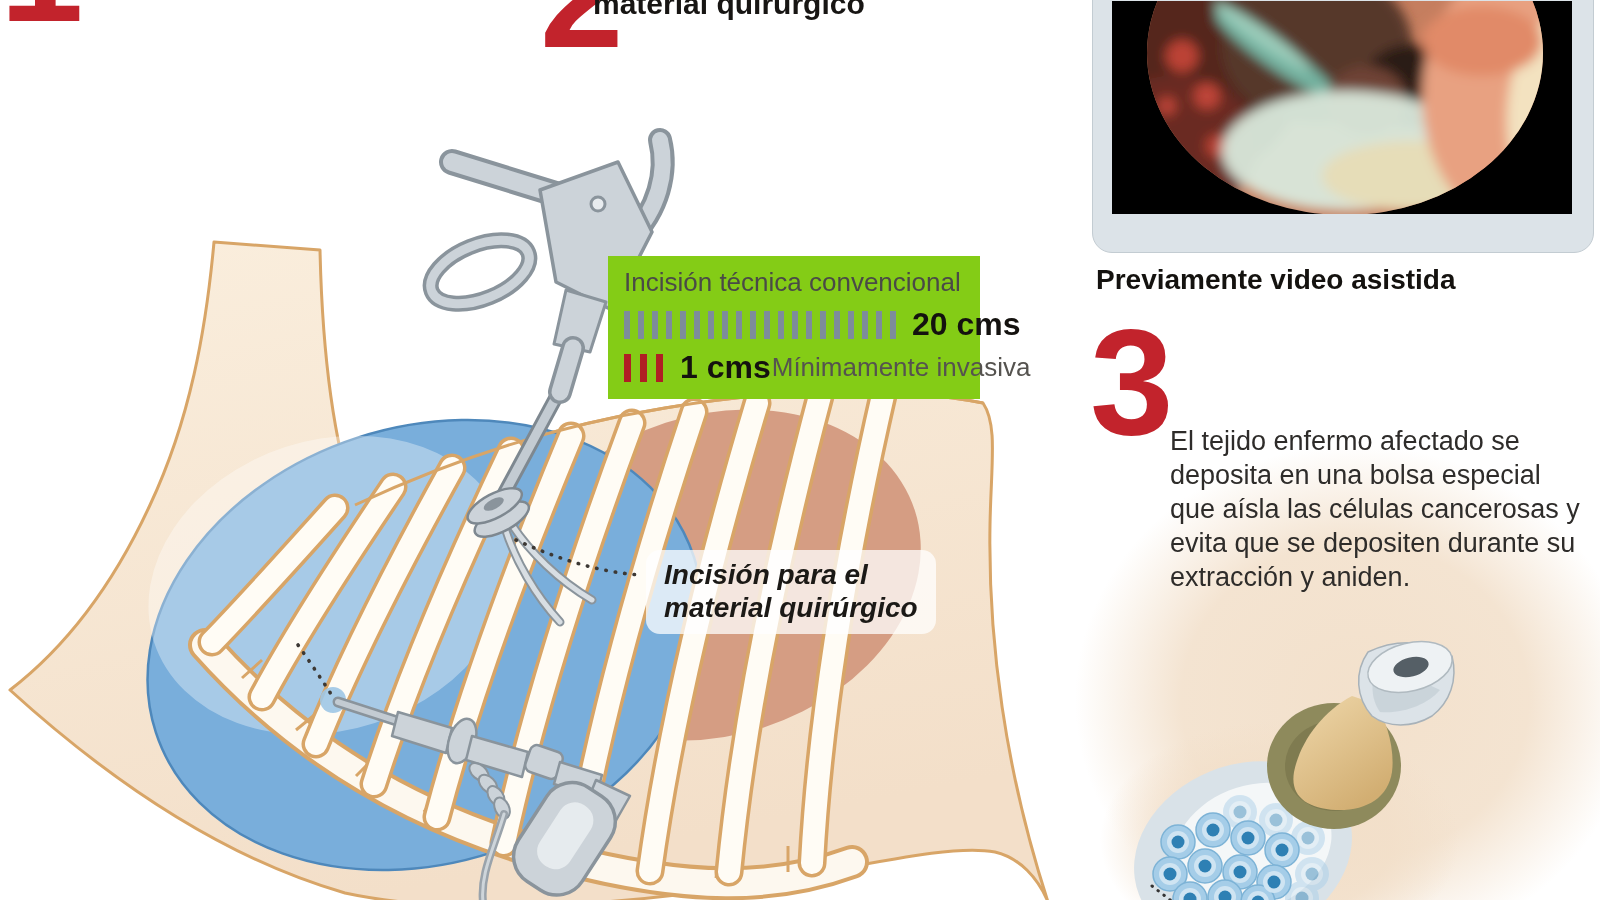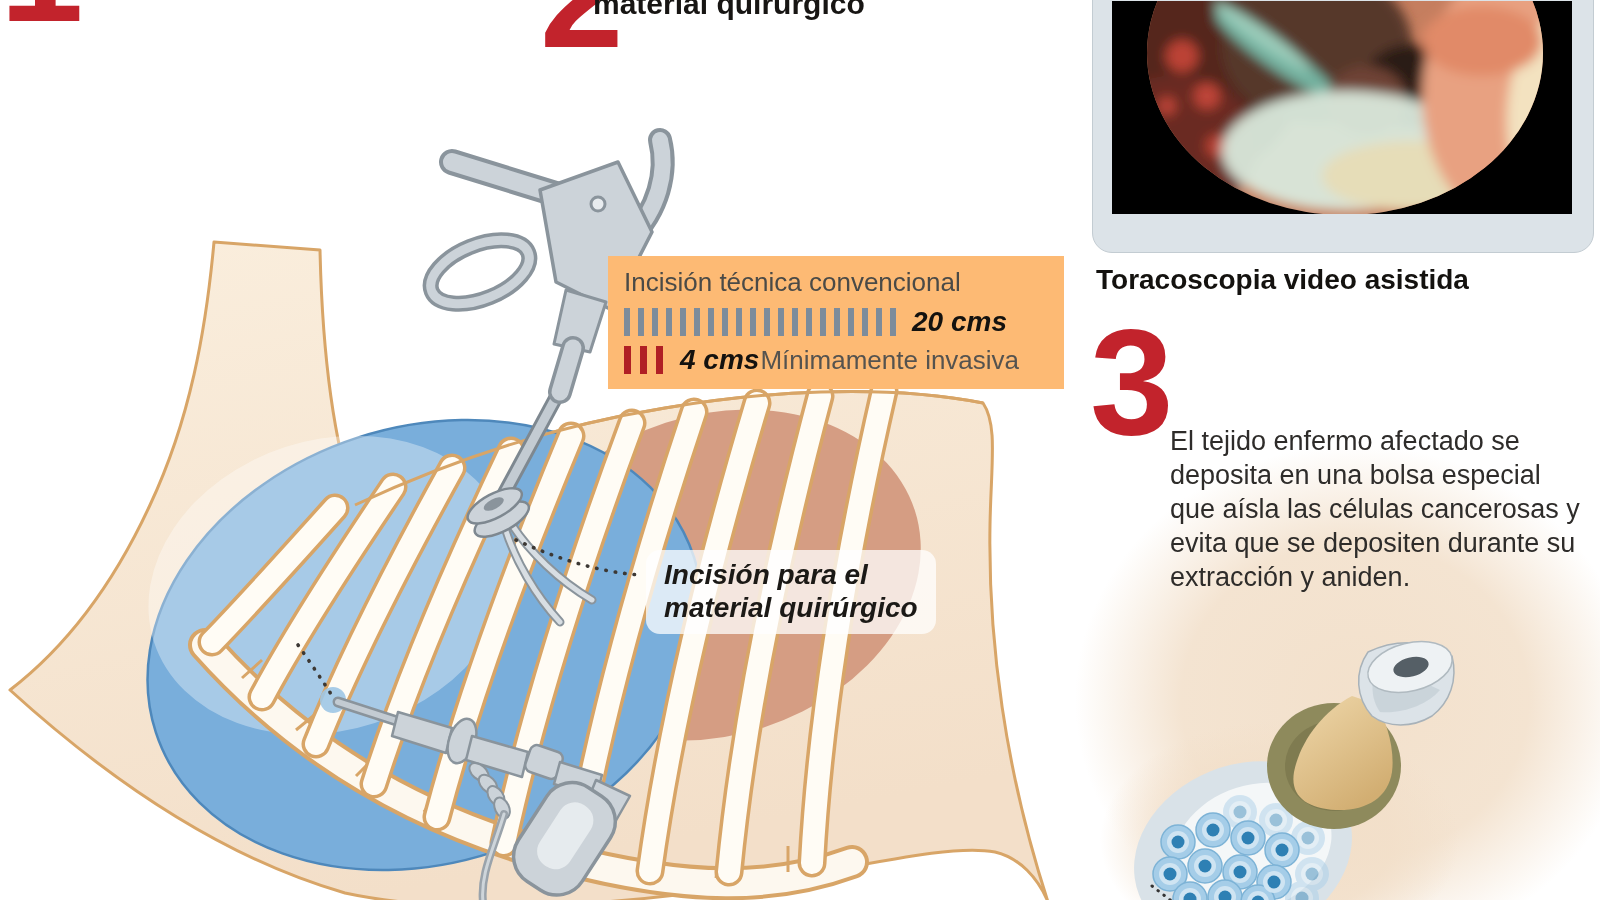--- a/index.html
+++ b/index.html
@@ -12,29 +12,29 @@
   .stepnum{
     position:absolute;z-index:2;color:var(--accent-red,#c2232c);
     font-size:150px;line-height:115px;font-weight:bold;letter-spacing:-4px;
   }
   .step-title{font-weight:bold;font-size:30px;line-height:36px;color:#171513;}
   .step-body{font-size:27px;line-height:33px;color:#2e2c2a;}
   .preline{white-space:pre-line;}
   .b{font-weight:bold;color:#171513;}
   
   .incision-box{
-    position:absolute;left:608px;top:256px;width:456px;z-index:2;
-    background:#fdba74;padding:11px 16px 13px 16px;box-sizing:border-box;
+    position:absolute;left:608px;top:256px;width:372px;z-index:2;
+    background:#84cc16;padding:11px 16px 13px 16px;box-sizing:border-box;
   }
   .incision-title{font-size:26px;line-height:30px;color:#4a4a47;margin-bottom:9px;}
   .tick-row{display:flex;align-items:center;margin-top:6px;}
   .ticks{display:flex;align-items:center;}
   .ticks .tick{display:block;width:6px;height:28px;margin-right:8px;background:var(--tick-color,#7d8c9b);}
   .ticks.red .tick{width:7px;margin-right:9px;}
-  .tick-label{font-weight:bold;font-size:28px;color:#14120f;margin-left:8px;white-space:nowrap;font-style:italic;}
+  .tick-label{font-weight:bold;font-size:32px;color:#14120f;margin-left:8px;white-space:nowrap;}
   .tick-caption{font-size:26px;color:#55534f;margin-left:1px;white-space:nowrap;}
   
   .float-label{
     position:absolute;z-index:3;background:rgba(255,255,255,0.74);border-radius:14px;
     padding:8px 18px 10px 18px;font-weight:bold;font-size:28px;line-height:33px;color:#1b1916;
   }
   
   .monitor{
     position:absolute;left:1092px;top:-48px;width:502px;height:301px;z-index:1;
     background:#dce3e8;border:1px solid #c3ccd2;border-radius:20px;box-sizing:border-box;
@@ -305,21 +305,21 @@
             <ellipse cx="235" cy="150" rx="125" ry="60" fill="#d9e9dc" opacity="0.95"></ellipse>
             <ellipse cx="300" cy="175" rx="90" ry="35" fill="#e6ddb8"></ellipse>
             <ellipse cx="405" cy="95" rx="95" ry="130" fill="#e8a181"></ellipse>
             <ellipse cx="450" cy="120" rx="55" ry="105" fill="#f3e2c0"></ellipse>
             <ellipse cx="370" cy="40" rx="60" ry="35" fill="#e18a67"></ellipse>
           </g>
         </g>
       </svg>
     </div>
   </div>
-  <div class="monitor-caption">Toracoscopia video asistida</div>
+  <div class="monitor-caption">Previamente video asistida</div>
 
   <div class="stepnum" style="left:0px;top:-88px;">1</div>
 
   <div class="stepnum" style="left:540px;top:-62px;">2</div>
   <div class="txt step-title" style="left:593px;top:-14px;">material quirúrgico</div>
 
   <div class="incision-box">
     <div class="incision-title">Incisión técnica convencional</div>
     <div class="tick-row">
       <div class="ticks" style="--tick-color: #7d8c9b;">
@@ -345,21 +345,21 @@
           <span class="tick"></span>
         </div>
       <span class="tick-label">20 cms</span>
     </div>
     <div class="tick-row">
       <div class="ticks red" style="--tick-color: #b01f24;">
           <span class="tick"></span>
           <span class="tick"></span>
           <span class="tick"></span>
         </div>
-      <span class="tick-label">4 cms</span>
+      <span class="tick-label">1 cms</span>
       <span class="tick-caption">Mínimamente invasiva</span>
     </div>
   </div>
 
   <div class="float-label preline" style="left:646px;top:550px;font-style:italic;">Incisión para el
 material quirúrgico</div>
 
   <div class="stepnum" style="left:1090px;top:325px;">3</div>
   <div class="txt step-body" style="left:1170px;top:424px;width:412px;line-height:34px;">El tejido enfermo afectado se deposita en una bolsa especial que aísla las células cancerosas y evita que se depositen durante su extracción y aniden.</div>
 

